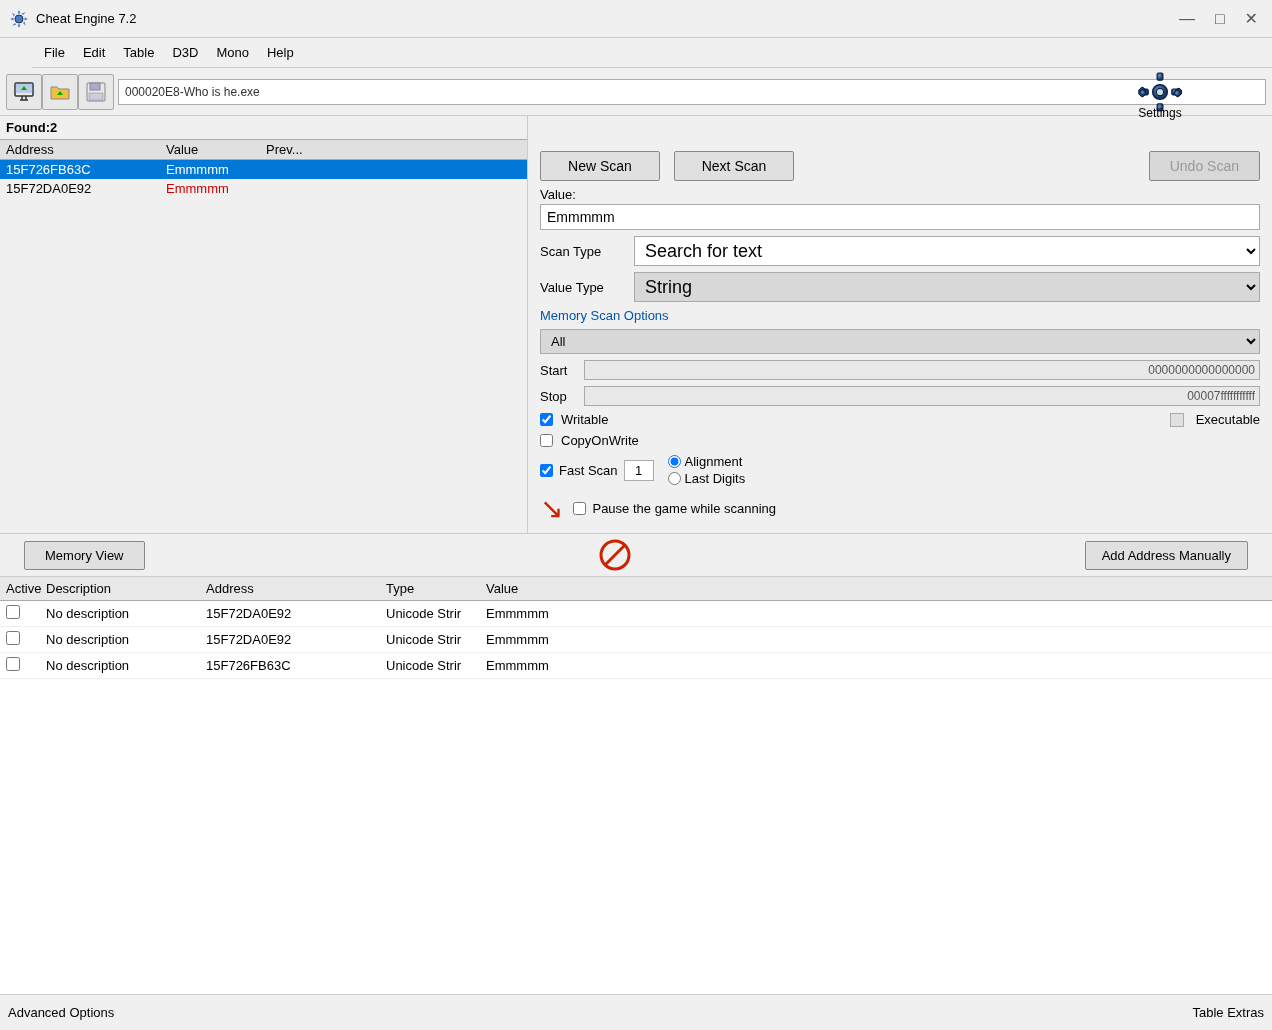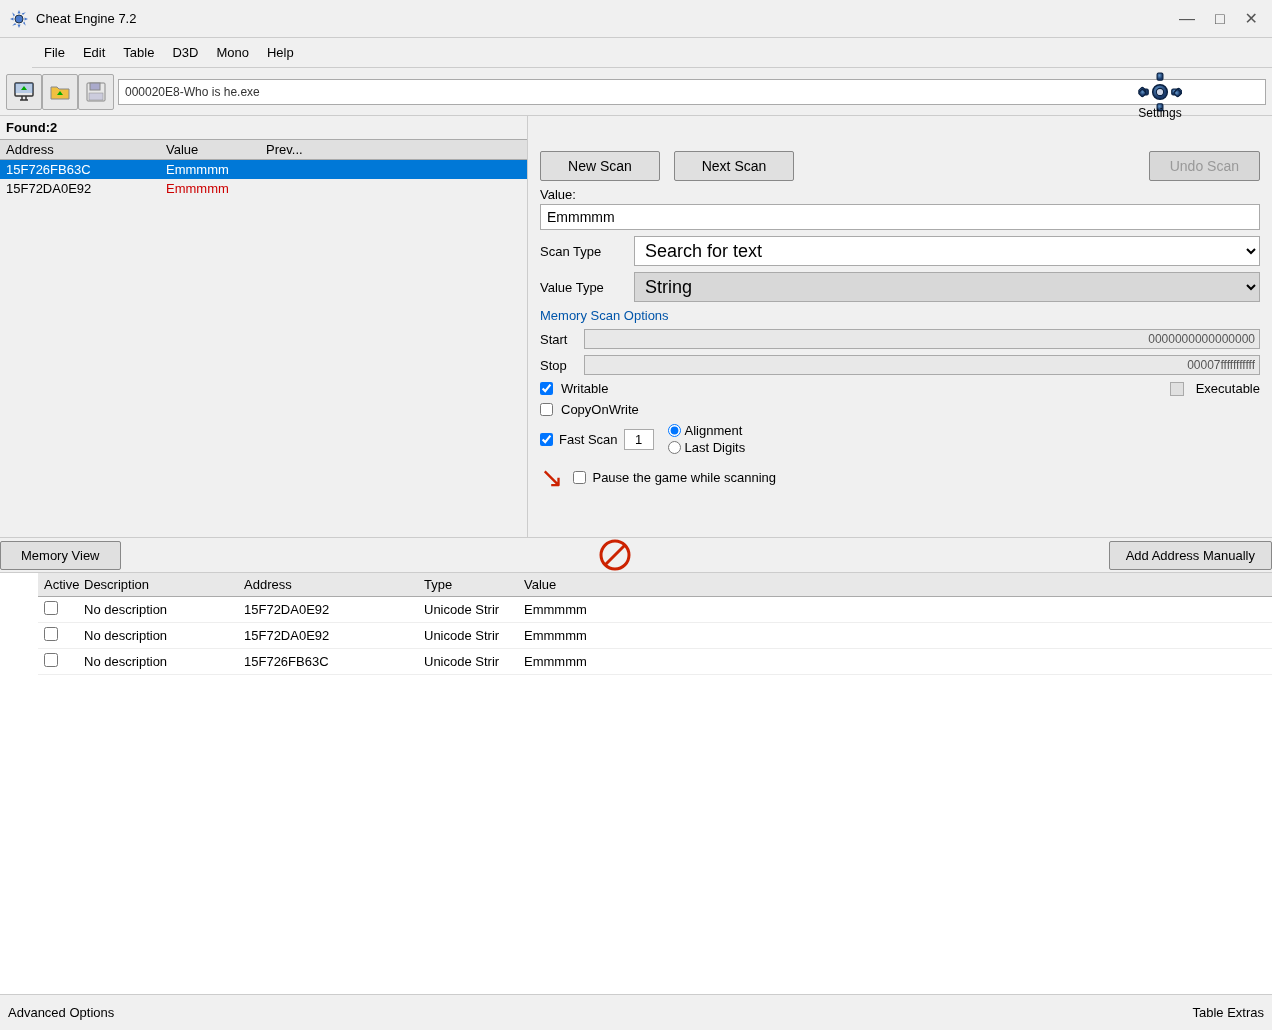--- a/index.html
+++ b/index.html
@@ -349,25 +349,25 @@
     #arrow-indicator {
       font-size: 28px;
       color: #cc2200;
       margin-right: 4px;
     }
 
     
     #bottom-toolbar {
       display: flex;
       align-items: center;
-      padding: 4px 0;
+      padding: 4px 24px;
       background: #f0f0f0;
       border-top: 1px solid #ccc;
       border-bottom: 1px solid #ccc;
-      height: 36px;
+      height: 44px;
     }
     #memory-view-btn {
       padding: 6px 20px;
       border: 1px solid #888;
       background: #e0e0e0;
       cursor: pointer;
       font-size: 13px;
       border-radius: 2px;
     }
     #no-icon {
@@ -388,21 +388,20 @@
       border-radius: 2px;
     }
 
     
     #address-table-section {
       flex: 1;
       display: flex;
       flex-direction: column;
       background: white;
       overflow: hidden;
-      padding-left: 38px;
     }
     #addr-table-header {
       display: grid;
       grid-template-columns: 40px 160px 180px 100px 1fr;
       background: #e8e8e8;
       border-bottom: 1px solid #aaa;
       padding: 4px 6px;
       font-size: 13px;
     }
     #addr-table-body {
@@ -581,20 +580,23 @@
 
         <div class="option-row">
           <span class="option-label">Value Type</span>
           <select class="option-select" style="background:#d8d8d8;">
             <option>String</option>
             <option>Byte</option>
           </select>
         </div>
 
         <div id="memory-scan-title">Memory Scan Options</div>
+        <select class="option-select" id="memory-scan-dropdown" style="background:#d8d8d8;">
+          <option>All</option>
+        </select>
 
         <div class="start-stop-row">
           <span class="start-stop-label">Start</span>
           <input type="text" class="start-stop-input" value="0000000000000000" style="">
         </div>
         <div class="start-stop-row">
           <span class="start-stop-label">Stop</span>
           <input type="text" class="start-stop-input" value="00007fffffffffff" style="">
         </div>
 

